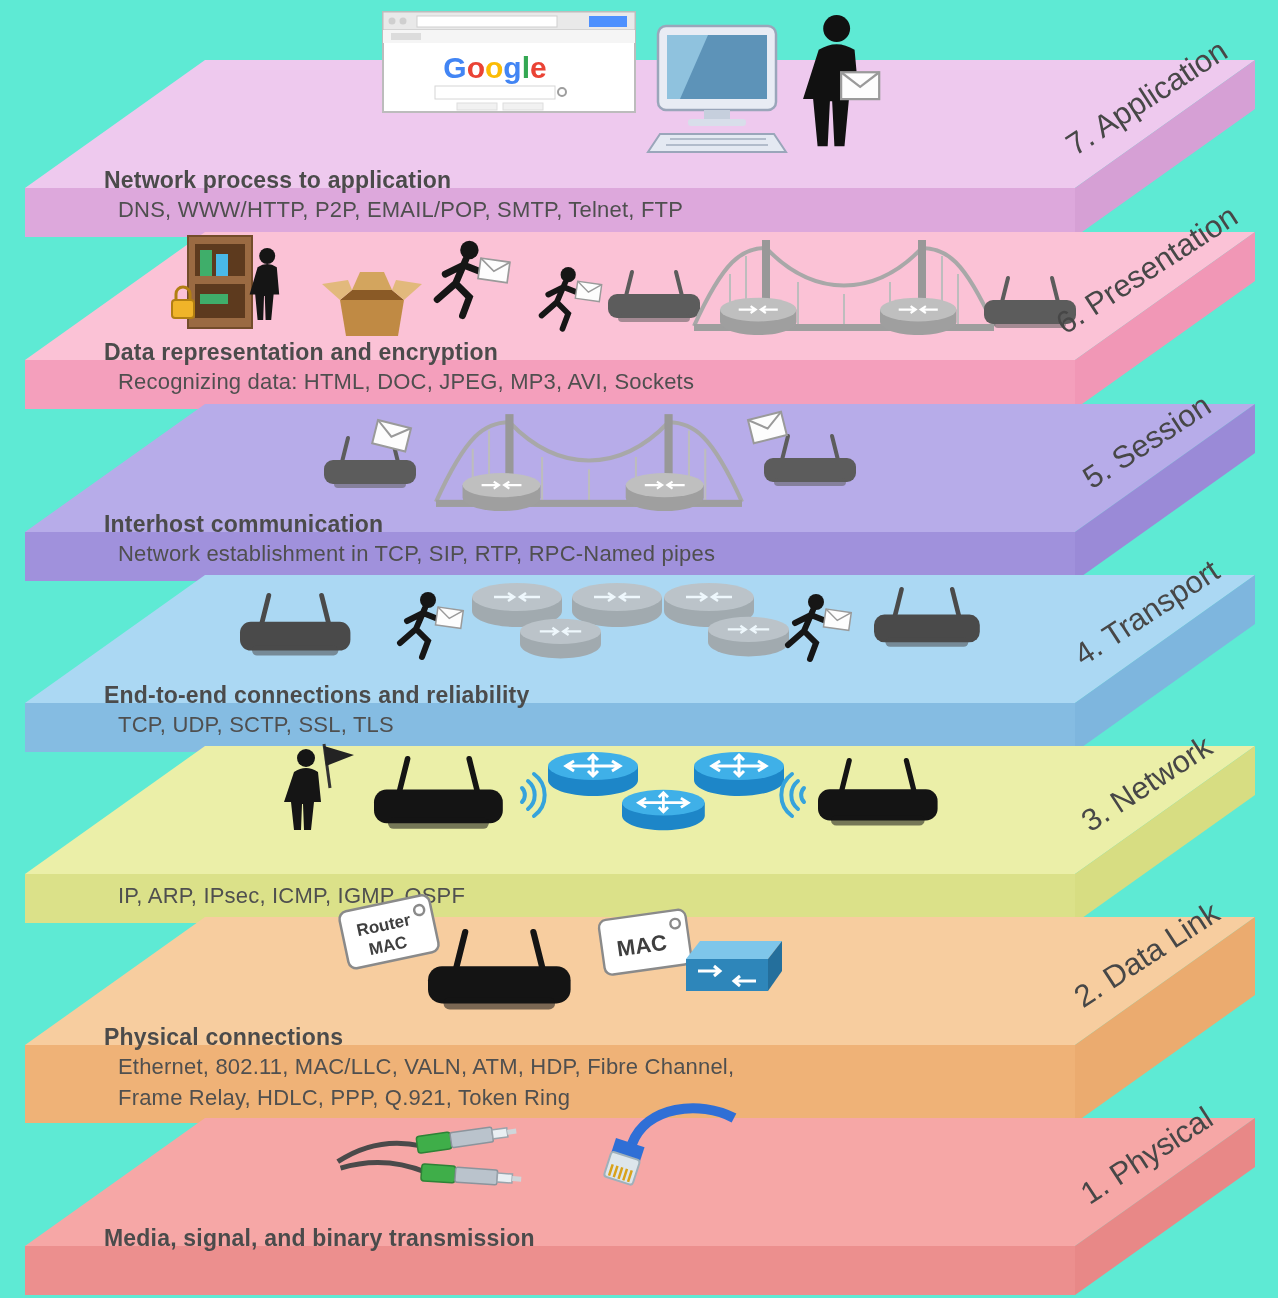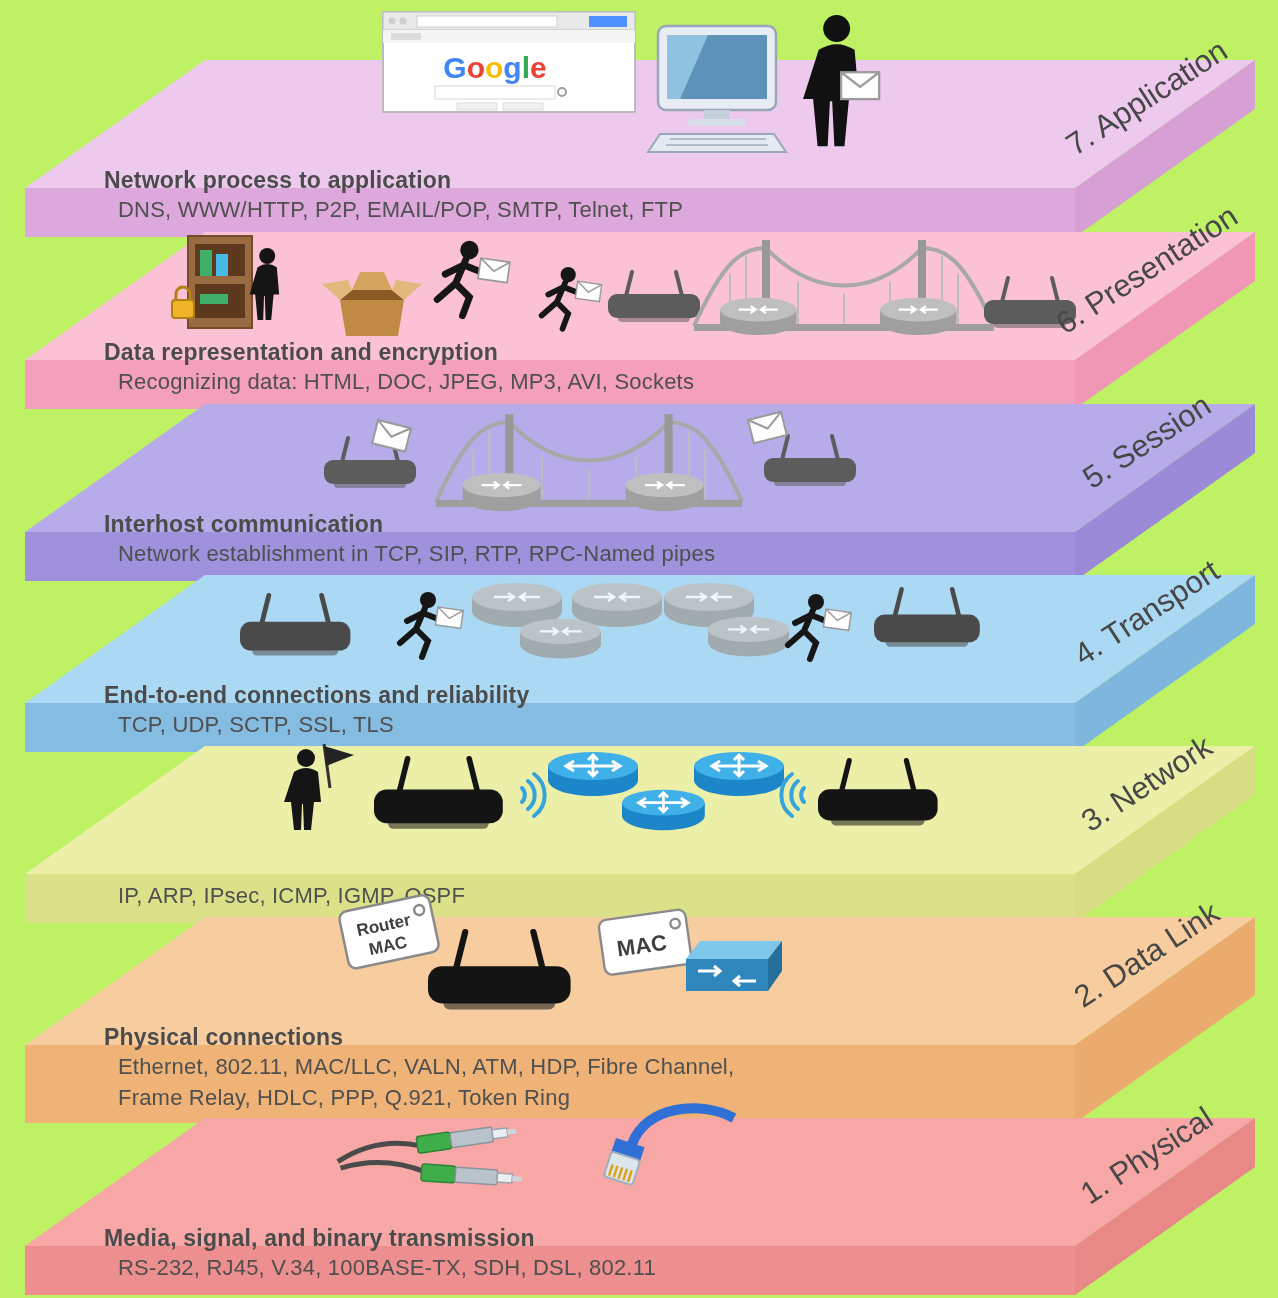--- a/index.html
+++ b/index.html
@@ -1,18 +1,18 @@
 <!DOCTYPE html>
 <html><head>
 <meta charset="utf-8">
 <style>
   * { margin:0; padding:0; box-sizing:border-box; }
   html,body { background:#ffffff; }
   body { font-family:"Liberation Sans", sans-serif; }
-  .stage { position:relative; width:1278px; height:1298px; background:#bef264; overflow:hidden; }
+  .stage { position:relative; width:1278px; height:1298px; background:#5eead4; overflow:hidden; }
   .layer { position:absolute; left:0; width:1278px; height:240px; }
   .layer.tall { height:272px; }
   .slab { position:absolute; left:0; top:0; }
   .icons { position:absolute; left:0; top:-60px; width:1278px; height:212px; pointer-events:none; }
   .layer-title {
     position:absolute; left:104px; top:90px;
     font-size:23px; font-weight:700; color:#4b4b4b; letter-spacing:.2px;margin-top:17px;
   }
   .layer-protocols, .layer-protocols2 {
     position:absolute; left:104px; font-size:22px; color:#4f4f4f; letter-spacing:.2px;margin-left:14px;
@@ -303,16 +303,15 @@
         </g>
         <g transform="translate(6,28) rotate(4)">
           <path d="M-85,10 q42,-16 85,-2" stroke="#4a4a4a" stroke-width="5" fill="none"></path>
           <use href="#sym-fiber-conn"></use>
         </g>
       </g>
       <use href="#sym-rj45" transform="translate(616,58)"></use>
     </svg>
     <div class="layer-label">1. Physical</div>
     <div class="layer-title">Media, signal, and binary transmission</div>
-    <div class="layer-protocols">RS-232, RJ45, V.34, 100BASE-TX, SDH, DSL, 802.11</div>
   </div>
 
 </div>
 
 </body></html>

